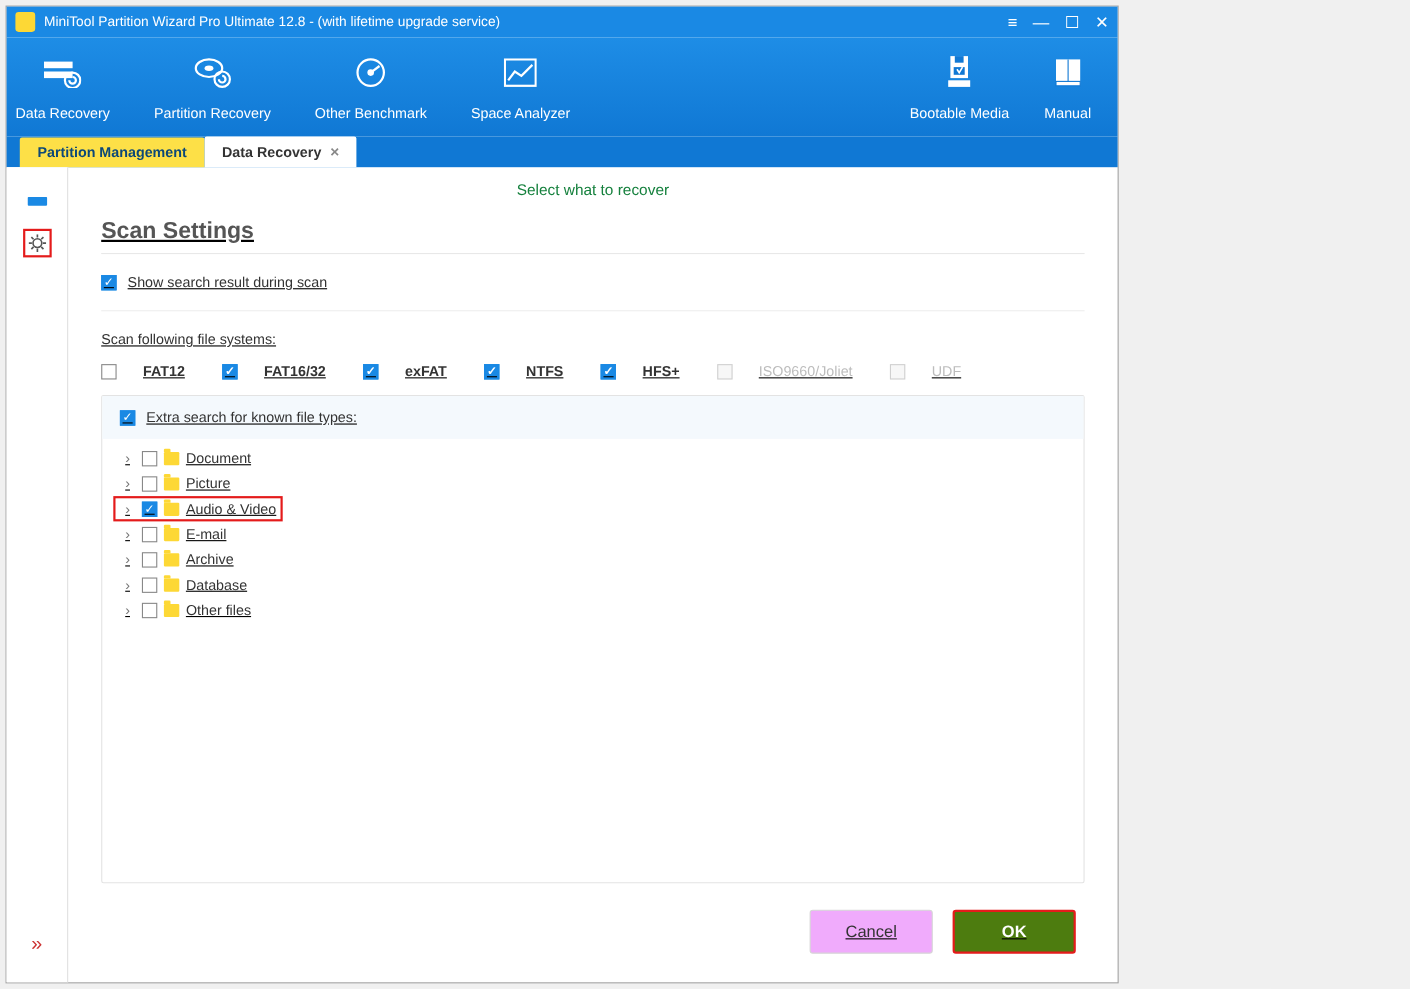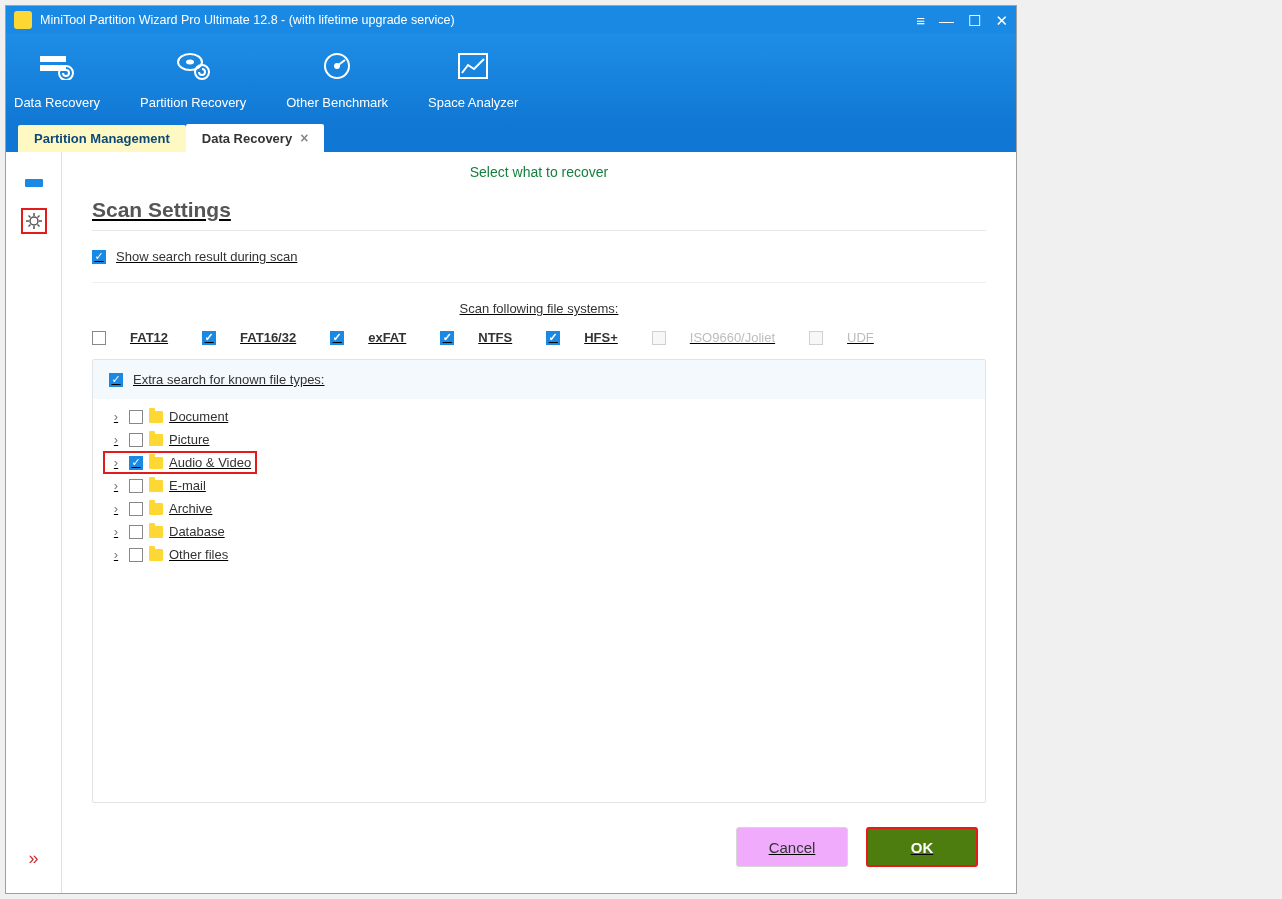--- a/index.html
+++ b/index.html
@@ -76,21 +76,21 @@
   padding: 6px 16px;
   font-size: 13px;
   cursor: pointer;
   border-top-left-radius: 2px;
   border-top-right-radius: 2px;
   display: flex;
   align-items: center;
   gap: 8px;
 }
 .tab.inactive {
-  background: #fef9c3;
+  background: #fde047;
   color: #0c4878;
   font-weight: 600;
 }
 .tab.active {
   background: #fff;
   color: #333;
   font-weight: 600;
 }
 .tab .tab-close { color:#888; font-size:14px; cursor:pointer; }
 
@@ -142,21 +142,21 @@
   border-bottom: 1px solid #e8e8e8;
 }
 .checkbox-row {
   display: flex;
   align-items: center;
   padding: 18px 0;
   gap: 10px;
   color: #333;
   border-bottom: 1px solid #eee;
 }
-.fs-block { padding: 18px 0 14px 0; text-align: center;}
+.fs-block { padding: 18px 0 14px 0;}
 .fs-label { color:#333; margin-bottom: 14px; }
 .fs-row {
   display: flex;
   gap: 34px;
   align-items: center;
 }
 .fs-item {
   display: flex;
   align-items: center;
   gap: 24px;
@@ -291,20 +291,44 @@
     <div class="toolbar-item">
       <div class="ticon">
         <svg width="30" height="26" viewBox="0 0 30 26">
             <rect x="1" y="1" width="28" height="24" fill="none" stroke="#fff" stroke-width="2"></rect>
             <polyline points="4,20 10,12 16,16 26,6" fill="none" stroke="#fff" stroke-width="2"></polyline>
           </svg>
       </div>
       <div class="tlabel">Space Analyzer</div>
     </div>
     <div class="spacer"></div>
+    <div class="toolbar-right">
+      <div class="toolbar-item">
+        <div class="ticon">
+          <svg width="24" height="30" viewBox="0 0 24 30">
+              <rect x="4" y="0" width="16" height="20" fill="#fff"></rect>
+              <rect x="8" y="0" width="8" height="6" fill="#1078d4"></rect>
+              <rect x="7" y="10" width="10" height="7" fill="#1078d4"></rect>
+              <path d="M10 12l2 3 3-5" fill="none" stroke="#fff" stroke-width="1.5"></path>
+              <rect x="2" y="22" width="20" height="6" fill="#fff"></rect>
+            </svg>
+        </div>
+        <div class="tlabel">Bootable Media</div>
+      </div>
+      <div class="toolbar-item">
+        <div class="ticon">
+          <svg width="26" height="28" viewBox="0 0 26 28">
+              <rect x="2" y="2" width="22" height="22" fill="#fff"></rect>
+              <rect x="2" y="22" width="22" height="4" fill="#fff" stroke="#1078d4" stroke-width="1"></rect>
+              <line x1="13" y1="2" x2="13" y2="22" stroke="#1078d4" stroke-width="1"></line>
+            </svg>
+        </div>
+        <div class="tlabel">Manual</div>
+      </div>
+    </div>
   </div>
 
   <div class="tabbar">
     <div class="tab inactive">
       <span>Partition Management</span>
     </div>
     <div class="tab active">
       <span>Data Recovery</span>
       <span class="tab-close">×</span>
     </div>

